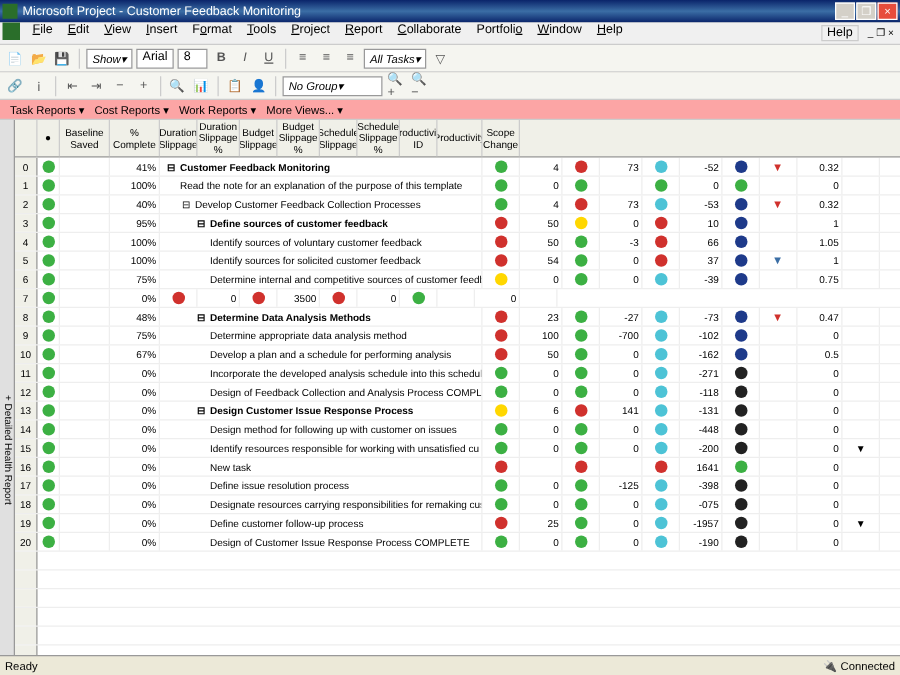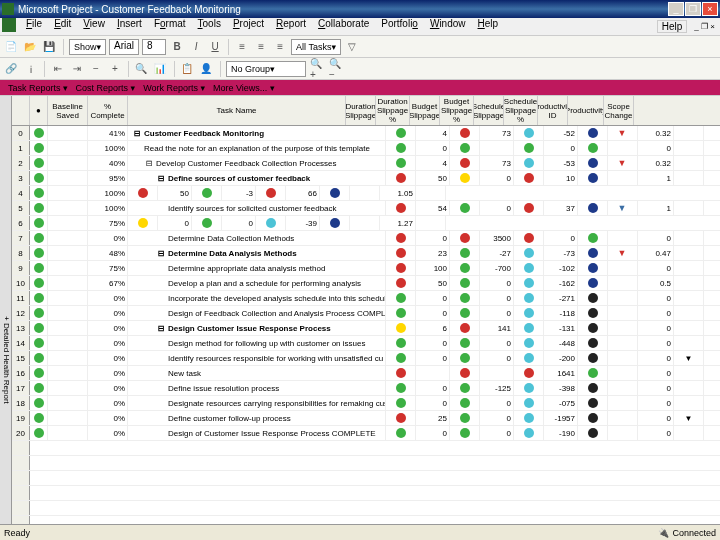--- a/index.html
+++ b/index.html
@@ -14,23 +14,23 @@
 .menubar .appicon { width: 14px; height: 14px; background: #2a6e2a; margin-right: 4px; }
 .menuitem { padding: 0 6px; cursor: pointer; }
 .menuitem u { text-decoration: underline; }
 .menubar .right { margin-left: auto; display: flex; align-items: center; gap: 4px; }
 .help { border: 1px solid #ccc; padding: 0 4px; }
 .sm { font-size: 8px; padding: 0 3px; }
 .toolbar { height: 22px; background: #f5f5f0; display: flex; align-items: center; padding: 0 4px; gap: 3px; border-bottom: 1px solid #ccc; }
 .tbtn { width: 16px; height: 16px; border: 1px solid transparent; display: inline-flex; align-items: center; justify-content: center; font-size: 10px; color: #555; }
 .sep { width: 1px; height: 16px; background: #ccc; margin: 0 2px; }
 .fontbox { border: 1px solid #999; padding: 0 4px; font-size: 10px; height: 16px; background: white; }
-.combo { border: 1px solid #999; padding: 0 4px; font-size: 9px; height: 16px; background: white; display: inline-flex; align-items: center; }
+.combo { border: 1px solid #999; padding: 0 4px; font-size: 9px; height: 16px; background: white; display: inline-flex; align-items: center; font-style: italic; }
 .toolbar2 { height: 22px; background: #f5f5f0; display: flex; align-items: center; padding: 0 4px; gap: 3px; border-bottom: 1px solid #ccc; }
-.reportbar { height: 16px; background: #be185d; display: flex; align-items: center; padding: 0 4px; font-size: 9px; border-bottom: 1px solid #ccc; }
+.reportbar { height: 16px; background: #fca5a5; display: flex; align-items: center; padding: 0 4px; font-size: 9px; border-bottom: 1px solid #ccc; }
 .reportlink { padding: 0 4px; cursor: pointer; }
 .workspace { height: 428px; display: flex; background: white; }
 .sidebar { width: 12px; background: #e0e0e0; border-right: 1px solid #999; writing-mode: vertical-rl; text-orientation: mixed; font-size: 8px; text-align: center; padding-top: 100px; }
 .grid-area { flex: 1; overflow: hidden; position: relative; }
 .colheaders { display: flex; height: 30px; background: #f0f0e8; border-bottom: 1px solid #999; font-size: 8px; position: sticky; top: 0; }
 .ch { border-right: 1px solid #ccc; padding: 2px; text-align: center; display: flex; align-items: center; justify-content: center; overflow: hidden; }
 .rows { overflow-y: auto; height: 398px; }
 .row { display: flex; height: 15px; border-bottom: 1px solid #eee; font-size: 8px; align-items: center; }
 .row.blank { height: 15px; }
 .cell { border-right: 1px solid #eee; height: 100%; display: flex; align-items: center; padding: 0 2px; overflow: hidden; white-space: nowrap; }
@@ -144,21 +144,20 @@
 </div>
 
 <div class="workspace">
   <div class="sidebar">+ Detailed Health Report</div>
   <div class="grid-area">
     <div class="colheaders">
       <div class="ch" style="width:18px"></div>
       <div class="ch" style="width:18px">●</div>
       <div class="ch" style="width:40px">Baseline Saved</div>
       <div class="ch" style="width:40px">% Complete</div>
-      <div class="ch" style="width:218px">Task Name</div>
       <div class="ch" style="width:30px">Duration Slippage</div>
       <div class="ch" style="width:34px">Duration Slippage %</div>
       <div class="ch" style="width:30px">Budget Slippage</div>
       <div class="ch" style="width:34px">Budget Slippage %</div>
       <div class="ch" style="width:30px">Schedule Slippage</div>
       <div class="ch" style="width:34px">Schedule Slippage %</div>
       <div class="ch" style="width:30px">Productivity ID</div>
       <div class="ch" style="width:36px">Productivity</div>
       <div class="ch" style="width:30px">Scope Change</div>
     </div>
@@ -275,20 +274,21 @@
           <div class="cell nc" style="width:36px">1</div>
           <div class="cell ic"></div>
         </div>
         <div class="row">
           <div class="cell rowid">4</div>
           <div class="cell ind">
             <span class="dot g"></span>
           </div>
           <div class="cell" style="width:40px"></div>
           <div class="cell pct">100%</div>
+          <div class="cell tname i3">Identify sources of voluntary customer feedback</div>
           <div class="cell ic">
             <span class="dot r"></span>
           </div>
           <div class="cell nc">50</div>
           <div class="cell ic">
             <span class="dot g"></span>
           </div>
           <div class="cell nc">-3</div>
           <div class="cell ic">
             <span class="dot r"></span>
@@ -330,47 +330,47 @@
           <div class="cell nc" style="width:36px">1</div>
           <div class="cell ic"></div>
         </div>
         <div class="row">
           <div class="cell rowid">6</div>
           <div class="cell ind">
             <span class="dot g"></span>
           </div>
           <div class="cell" style="width:40px"></div>
           <div class="cell pct">75%</div>
+          <div class="cell tname i3">Determine internal and competitive sources of customer feedb</div>
           <div class="cell ic">
             <span class="dot y"></span>
           </div>
           <div class="cell nc">0</div>
           <div class="cell ic">
             <span class="dot g"></span>
           </div>
           <div class="cell nc">0</div>
           <div class="cell ic">
             <span class="dot c"></span>
           </div>
           <div class="cell nc">-39</div>
           <div class="cell ic">
             <span class="dot bl"></span>
           </div>
           <div class="cell ic"></div>
-          <div class="cell nc" style="width:36px">1.27</div>
+          <div class="cell nc" style="width:36px">0.75</div>
           <div class="cell ic"></div>
         </div>
         <div class="row">
           <div class="cell rowid">7</div>
           <div class="cell ind">
             <span class="dot g"></span>
           </div>
           <div class="cell" style="width:40px"></div>
           <div class="cell pct">0%</div>
-          <div class="cell tname i3">Determine Data Collection Methods</div>
           <div class="cell ic">
             <span class="dot r"></span>
           </div>
           <div class="cell nc">0</div>
           <div class="cell ic">
             <span class="dot r"></span>
           </div>
           <div class="cell nc">3500</div>
           <div class="cell ic">
             <span class="dot r"></span>

